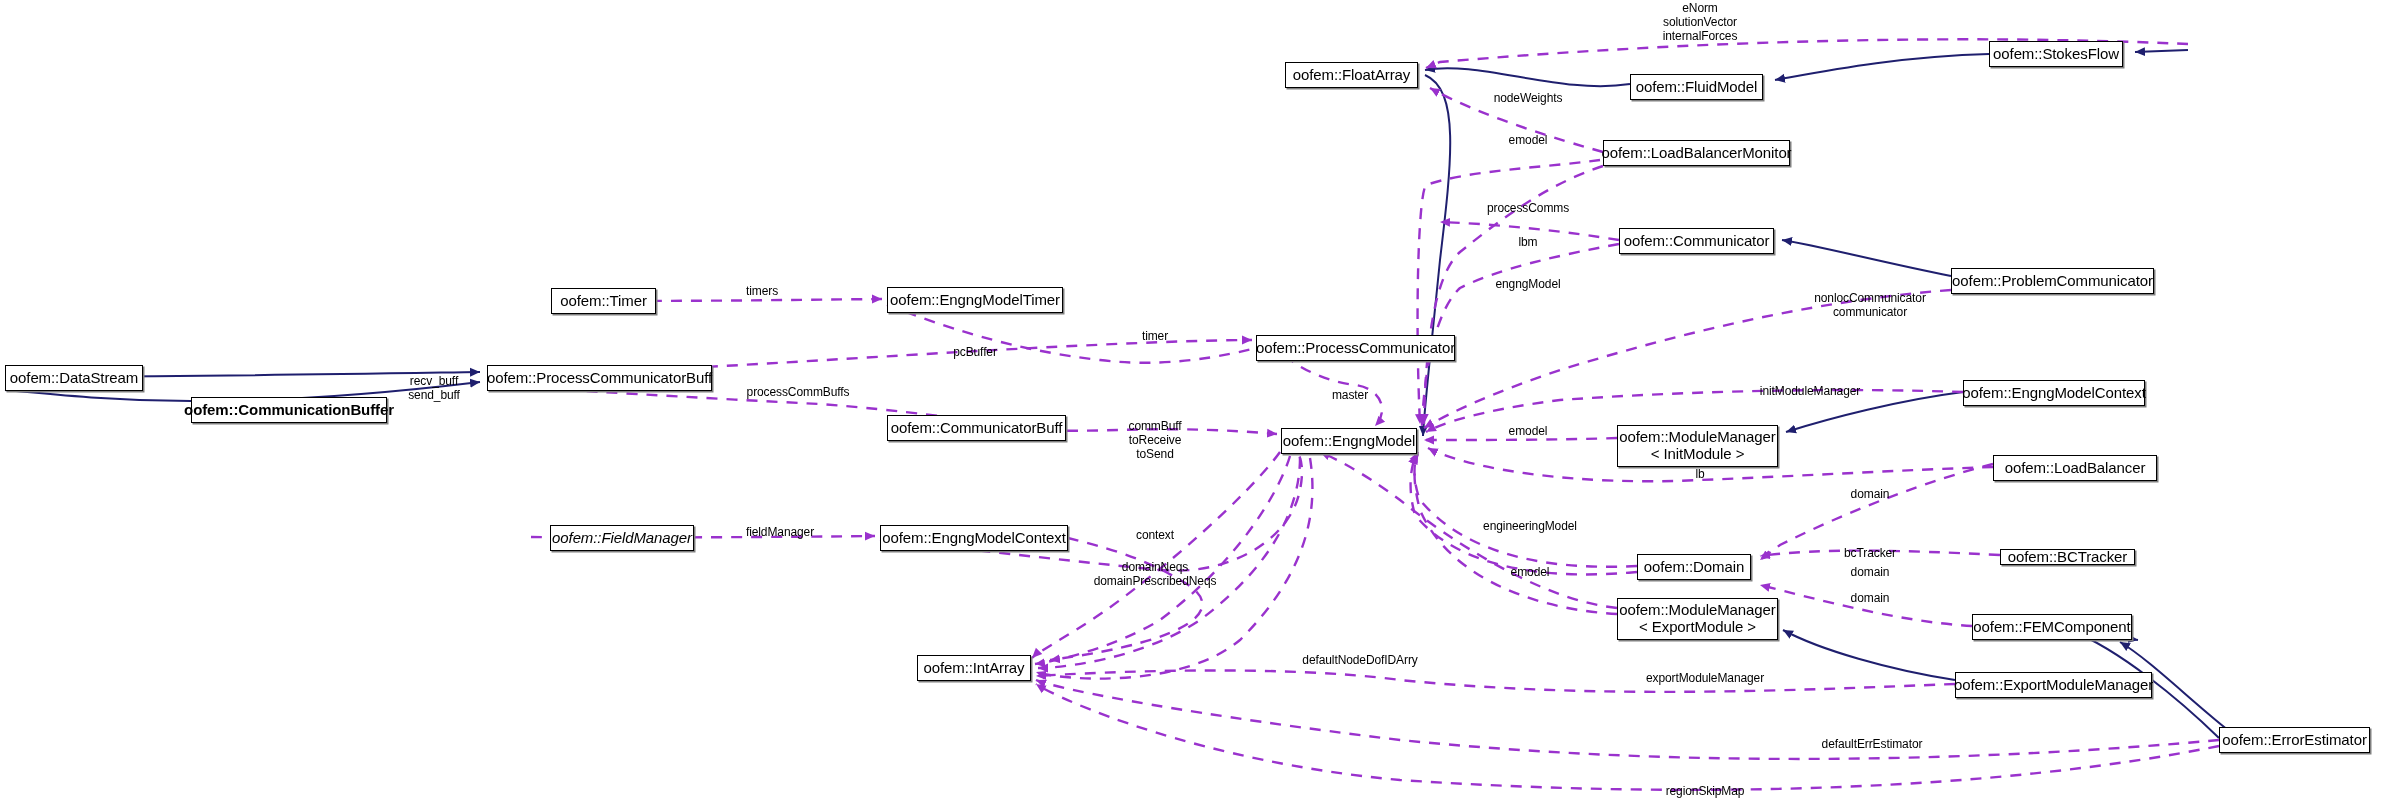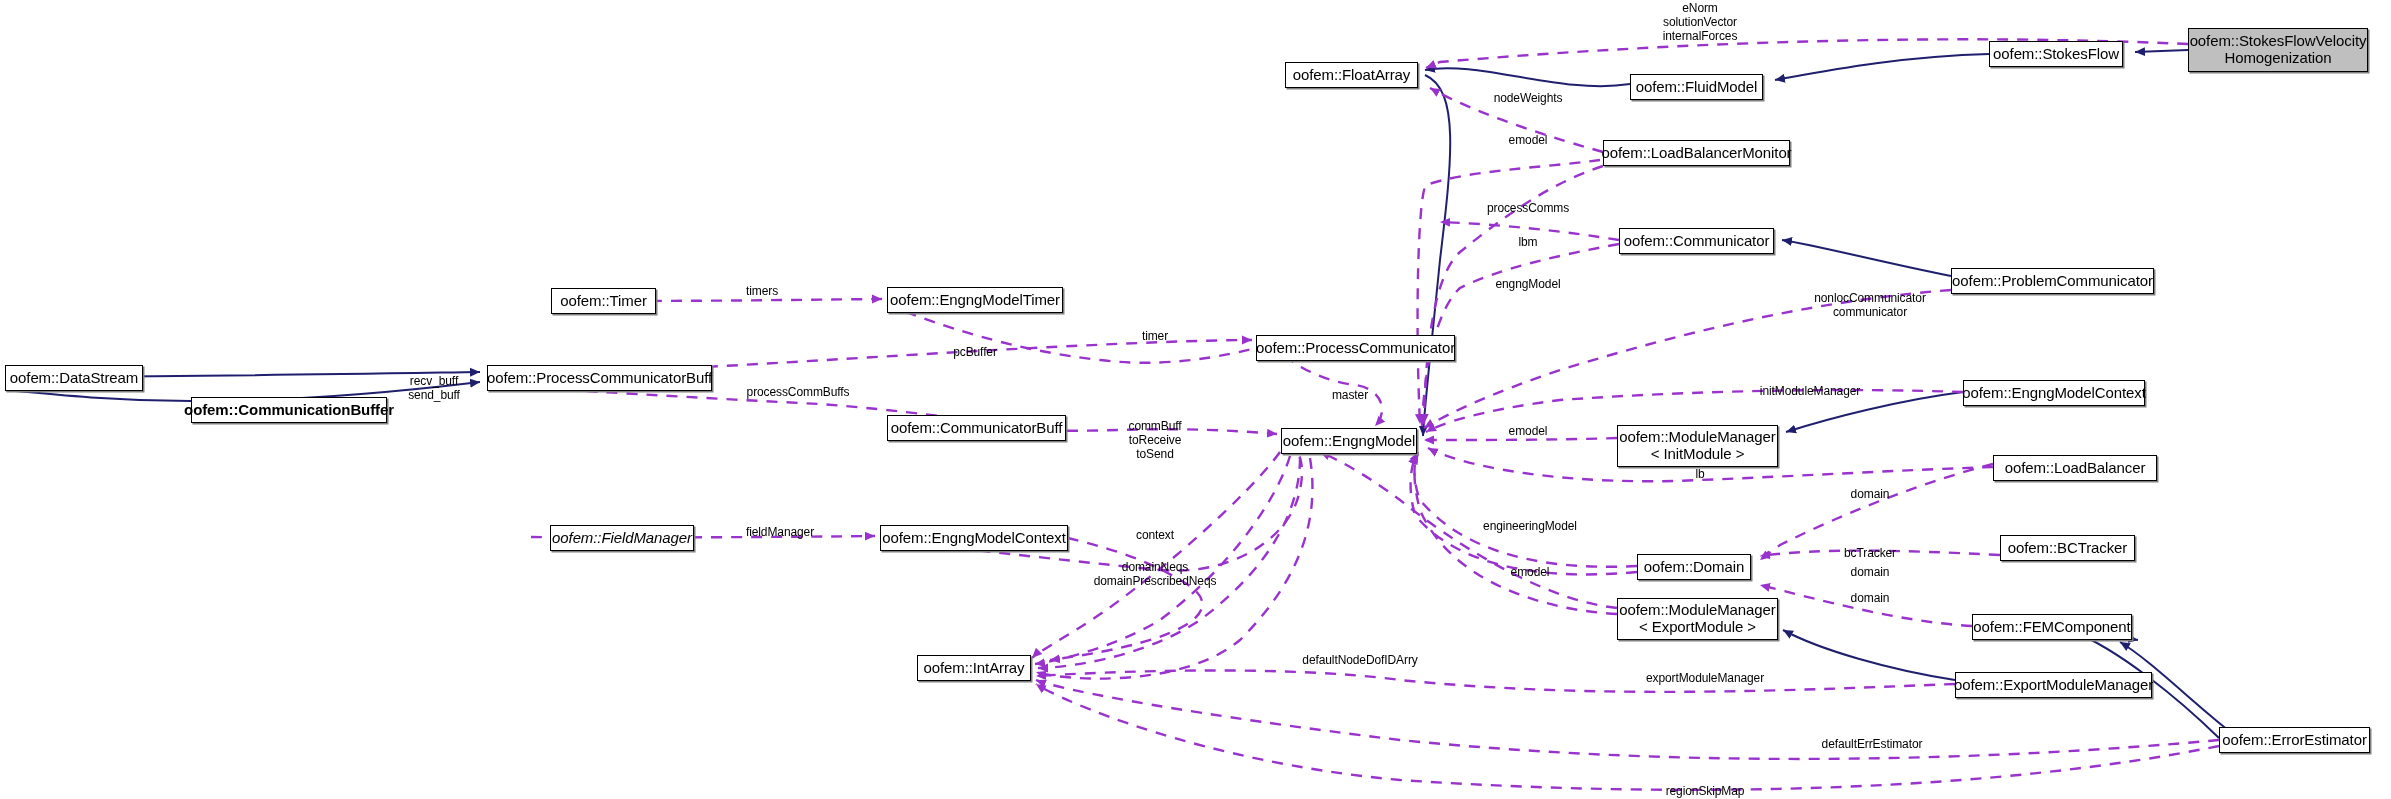--- a/index.html
+++ b/index.html
@@ -102,22 +102,20 @@
       <path d="M1290,456 C1280,490 1240,560 1160,620 C1110,650 1050,662 1035,664"></path>
       <path d="M1300,458 C1300,500 1280,560 1200,620 C1140,660 1060,668 1038,668"></path>
       <path d="M1310,458 C1320,520 1300,580 1240,640 C1180,690 1060,680 1036,672"></path>
       <path d="M1955,684 C1800,690 1600,700 1400,680 C1280,664 1100,672 1036,676"></path>
       <path d="M2219,740 C2000,760 1700,770 1400,740 C1200,716 1060,690 1036,680"></path>
       <path d="M2219,746 C2000,790 1700,800 1400,780 C1200,762 1060,700 1036,684"></path>
       <path d="M1617,608 C1540,600 1450,540 1400,500 C1360,470 1330,456 1320,452"></path>
     </g>
   </svg>
 
-  <div class="node highlight" style="left:2188px;top:28px;width:180px;height:44px;">oofem::StokesFlowVelocity
-Homogenization</div>
 
   <div class="node" style="left:1989px;top:41px;width:134px;height:26px;">oofem::StokesFlow</div>
 
   <div class="node" style="left:1630px;top:74px;width:133px;height:26px;">oofem::FluidModel</div>
 
   <div class="node" style="left:1285px;top:62px;width:133px;height:26px;">oofem::FloatArray</div>
 
   <div class="node" style="left:1603px;top:140px;width:187px;height:26px;">oofem::LoadBalancerMonitor</div>
 
   <div class="node" style="left:1619px;top:228px;width:155px;height:26px;">oofem::Communicator</div>
@@ -146,21 +144,21 @@
 &lt; InitModule &gt;</div>
 
   <div class="node" style="left:1993px;top:455px;width:164px;height:26px;">oofem::LoadBalancer</div>
 
   <div class="node" style="left:550px;top:525px;width:144px;height:26px;font-style:italic;">oofem::FieldManager</div>
 
   <div class="node" style="left:880px;top:525px;width:188px;height:26px;">oofem::EngngModelContext</div>
 
   <div class="node" style="left:1637px;top:554px;width:114px;height:26px;">oofem::Domain</div>
 
-  <div class="node" style="left:2000px;top:535px;width:135px;height:26px;">oofem::BCTracker</div>
+  <div class="node" style="left:2000px;top:549px;width:135px;height:16px;">oofem::BCTracker</div>
 
   <div class="node" style="left:1617px;top:598px;width:161px;height:42px;">oofem::ModuleManager
 &lt; ExportModule &gt;</div>
 
   <div class="node" style="left:1972px;top:614px;width:160px;height:26px;">oofem::FEMComponent</div>
 
   <div class="node" style="left:917px;top:655px;width:114px;height:26px;">oofem::IntArray</div>
 
   <div class="node" style="left:1955px;top:672px;width:197px;height:26px;">oofem::ExportModuleManager</div>
 

